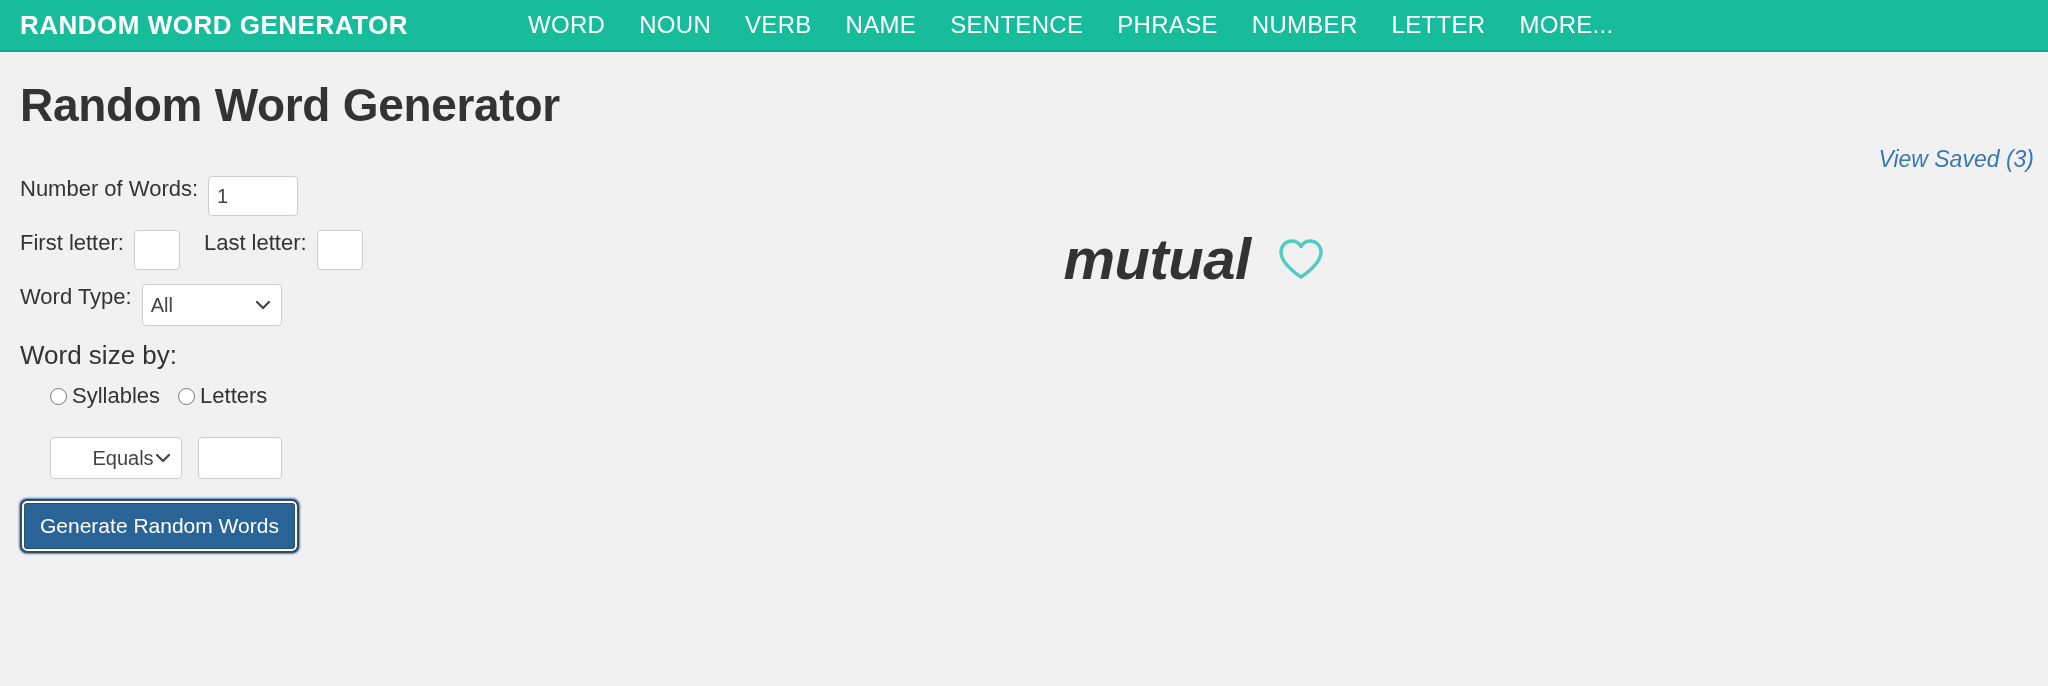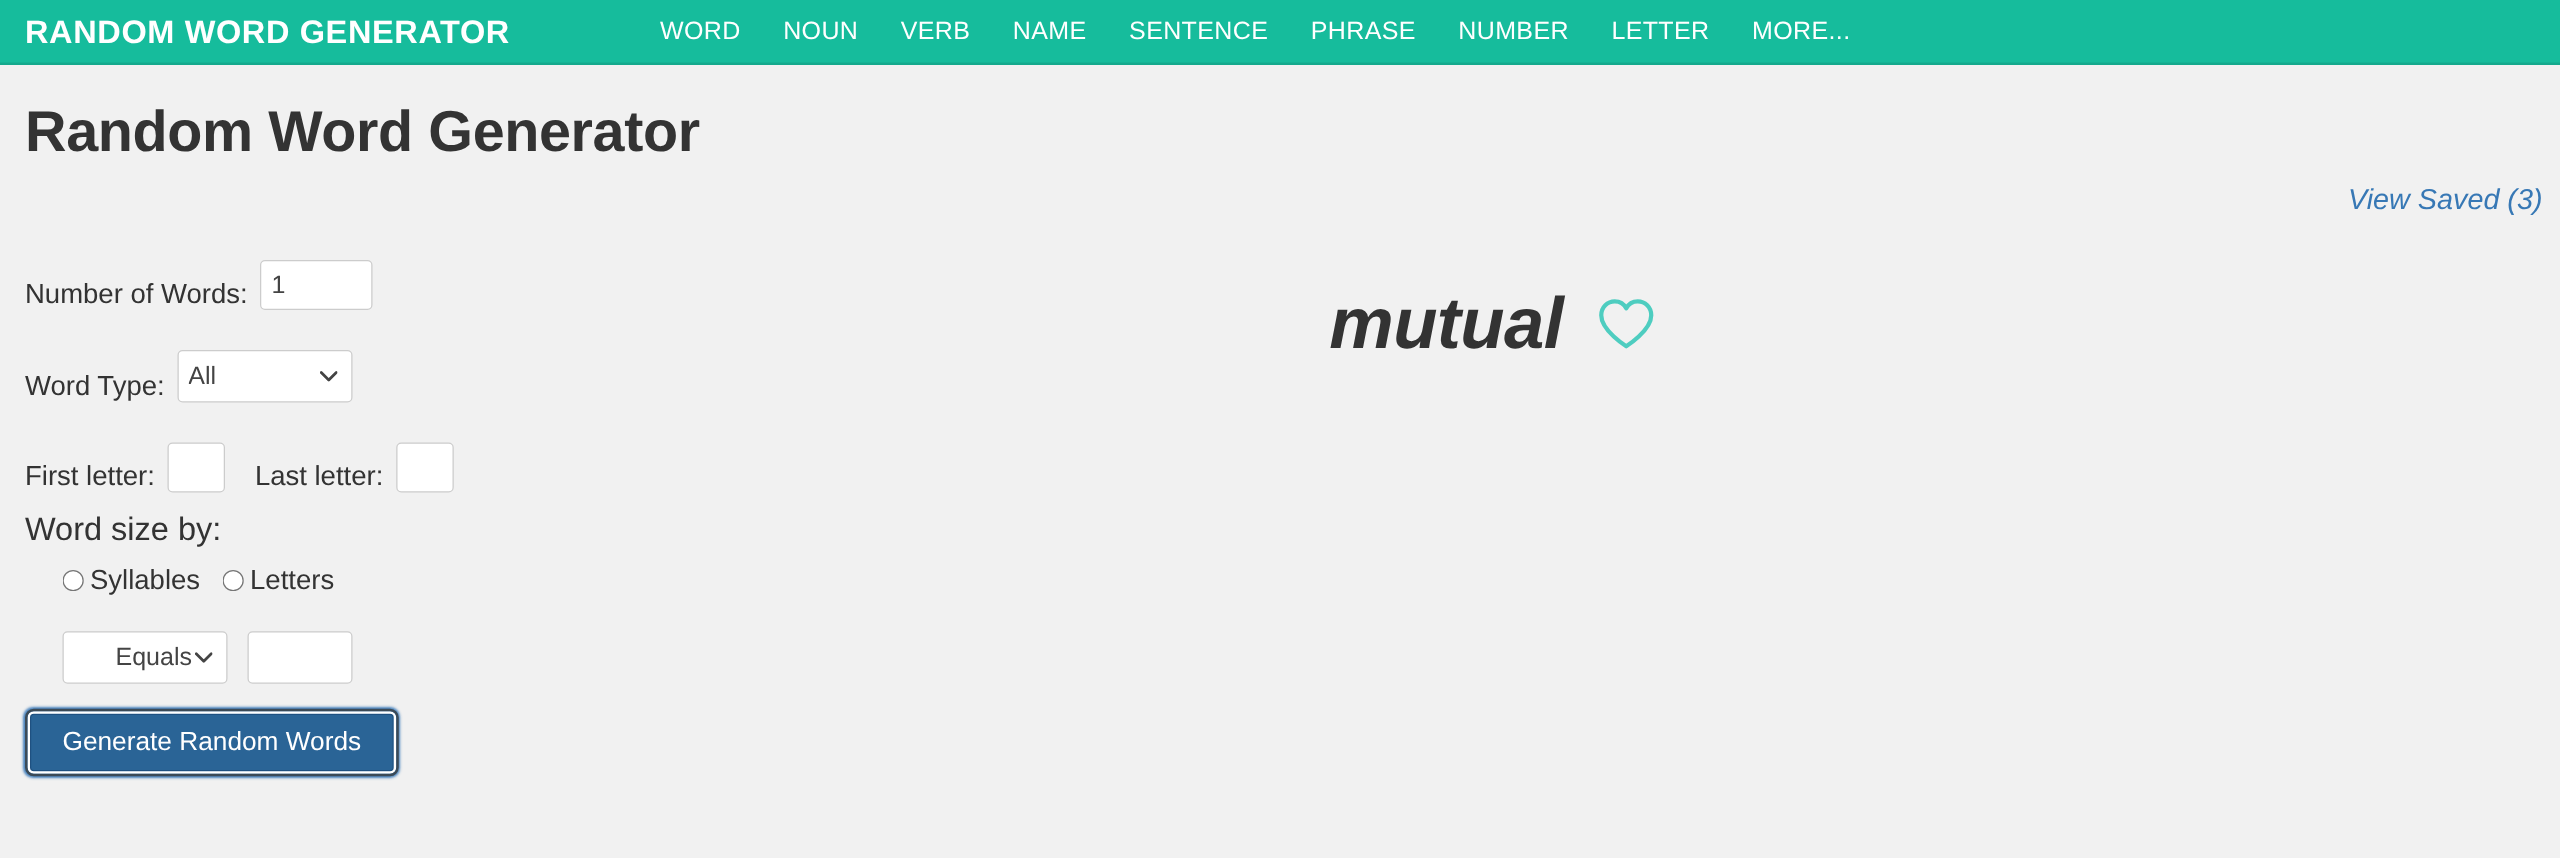--- a/index.html
+++ b/index.html
@@ -33,21 +33,21 @@
     white-space: nowrap;
   }
   .nav {
     display: flex;
     align-items: center;
     margin-left: 120px;
     gap: 34px;
   }
   .nav-item {
     color: #ffffff;
-    font-size: 20px;
+    font-size: 24px;
     letter-spacing: 0.3px;
     text-decoration: none;
     white-space: nowrap;
     cursor: pointer;
   }
 
   
   .page {
     position: relative;
     height: 634px;
@@ -72,23 +72,22 @@
   
   .form-col {
     width: 640px;
     padding-left: 20px;
     padding-top: 44px;
     box-sizing: border-box;
   }
 
   .form-row {
     display: flex;
-    align-items: flex-end;
+    align-items: flex-start;
     margin-bottom: 14px;
-    margin-top: 32px;
   }
   .form-label {
     font-size: 22px;
     color: #333333;
     margin-right: 10px;
     white-space: nowrap;
   }
 
   input[type="text"],
   input[type="number"],
@@ -191,21 +190,21 @@
 
   .generate-btn {
     font-family: "Liberation Sans", sans-serif;
     font-size: 21px;
     color: #ffffff;
     background: #2a6496;
     border: 2px solid #ffffff;
     outline: 2px solid #3b4a56;
     box-shadow: 0 0 0 1px #1f5181 inset, 0 0 2px 3px rgba(41,110,180,0.85);
     border-radius: 5px;
-    padding: 11px 26px;
+    padding: 11px 16px;
     cursor: pointer;
     margin-left: 2px;
   }
 
   
   .result-col {
     flex: 1;
     padding-top: 14px;
     position: relative;
     min-height: 360px;
@@ -265,36 +264,36 @@
   <div class="content">
 
     <div class="form-col">
 
       <div class="form-row">
         <span class="form-label">Number of Words:</span>
         <input class="input-count" type="text" value="1" style="">
       </div>
 
       <div class="form-row">
+        <span class="form-label">First letter:</span>
+        <input class="input-letter" type="text" value="" style="">
+        <span class="form-label gap-last">Last letter:</span>
+        <input class="input-letter" type="text" value="" style="">
+      </div>
+
+      <div class="form-row">
         <span class="form-label">Word Type:</span>
         <span class="select-wrap">
           <select class="select-wordtype">
             <option>All</option>
           </select>
           <svg class="chev" viewBox="0 0 14 9">
             <path d="M1 1.5 L7 7.5 L13 1.5" fill="none" stroke="#444" stroke-width="2.2" stroke-linecap="round" stroke-linejoin="round"></path>
           </svg>
         </span>
-      </div>
-
-      <div class="form-row">
-        <span class="form-label">First letter:</span>
-        <input class="input-letter" type="text" value="" style="">
-        <span class="form-label gap-last">Last letter:</span>
-        <input class="input-letter" type="text" value="" style="">
       </div>
 
       <div class="wordsize-label">Word size by:</div>
 
       <div class="radio-row">
         <label class="radio-opt">
           <input type="radio" name="wordsize" style="">
           <span>Syllables</span>
         </label>
         <label class="radio-opt">

